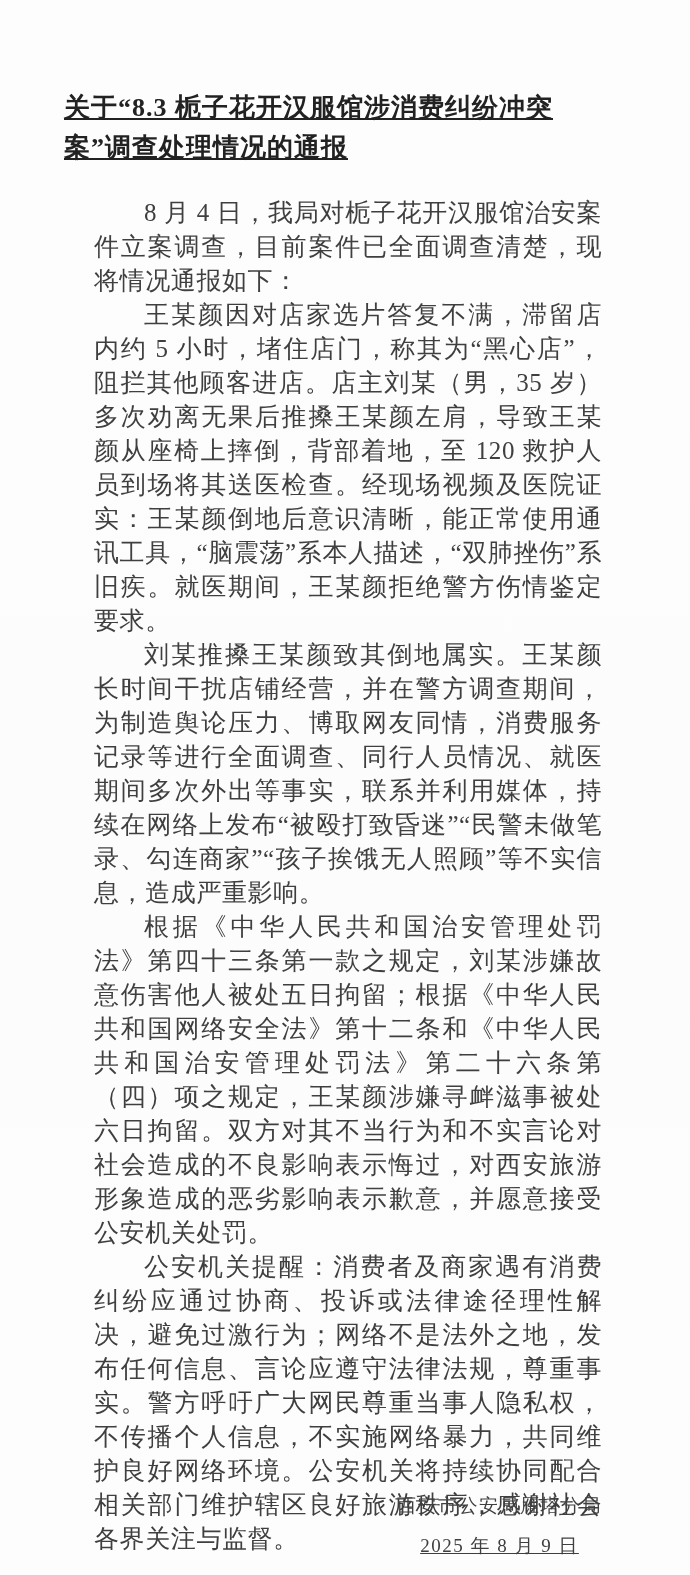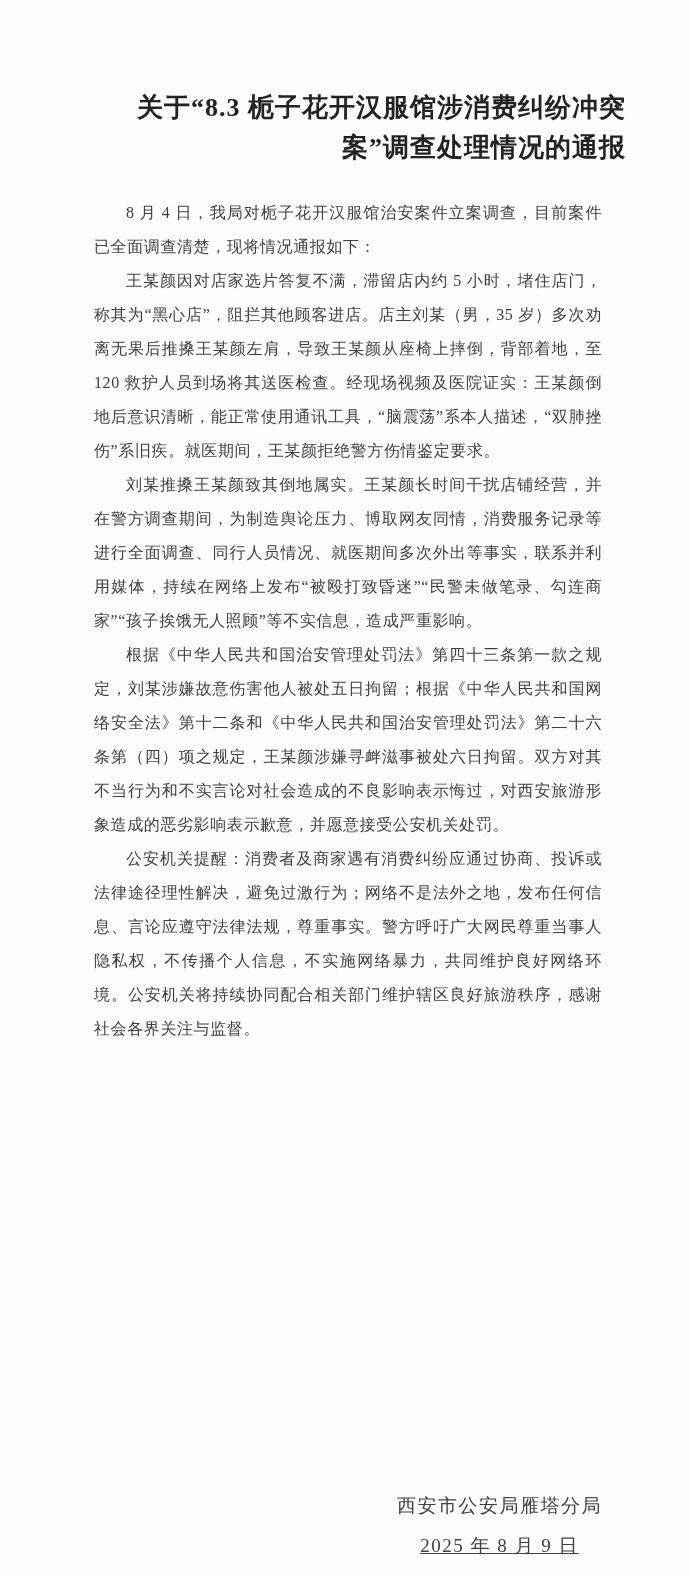--- a/index.html
+++ b/index.html
@@ -15,30 +15,31 @@
     font-family: "Liberation Serif", "DejaVu Serif", serif;
   }
   .page {
     width: 690px;
     height: 1575px;
     position: relative;
     background: linear-gradient(180deg, #fdfdfd 0%, #fcfcfc 50%, #fdfdfd 100%);
   }
   .title {
     margin: 88px 64px 0 64px;
-    text-align: right;
+    text-align: left;
     font-size: 26px;
     font-weight: 700;
     line-height: 40px;
     letter-spacing: 1px;
     color: #222222;
+    text-decoration: underline;
   }
   .doc-body {
     margin: 28px 88px 0 94px;
-    font-size: 16px;
+    font-size: 25px;
     line-height: 34px;
     letter-spacing: 0.6px;
     color: #3f3f3f;
     text-align: justify;
   }
   .doc-body p {
     margin: 0;
     text-indent: 2em;
   }
   .sign-block {

